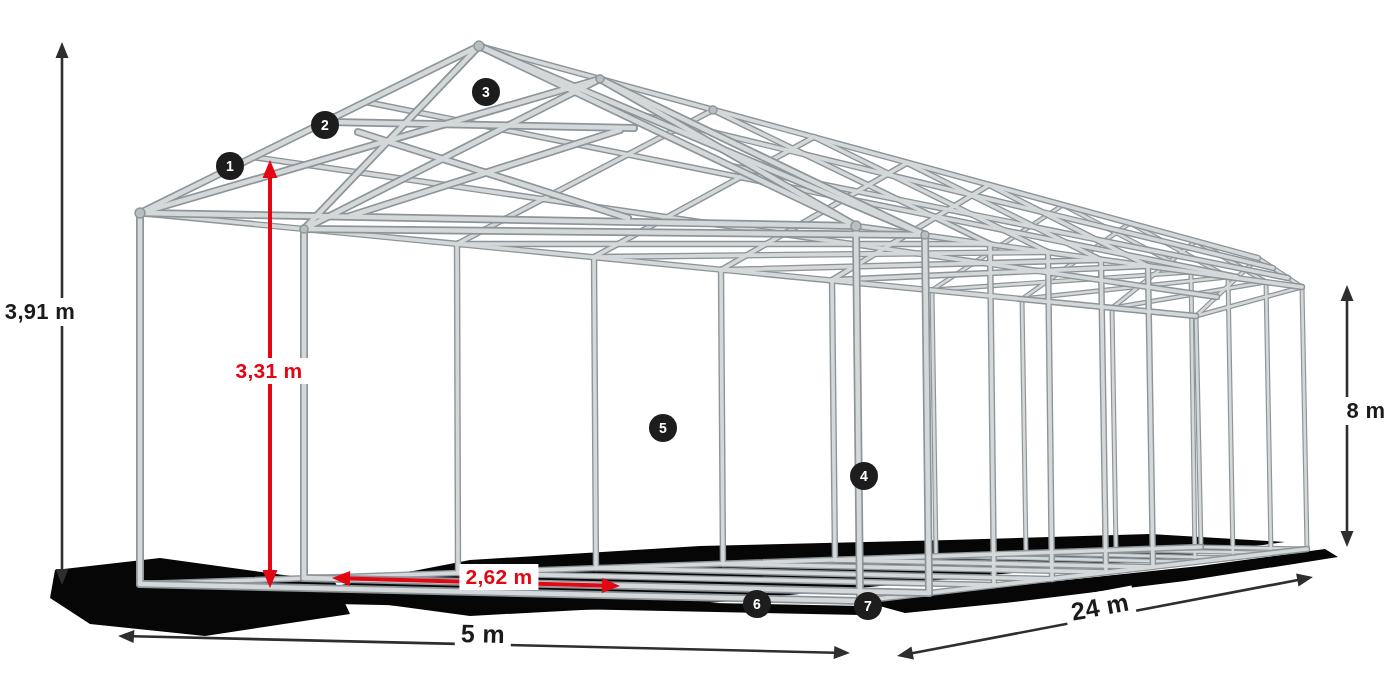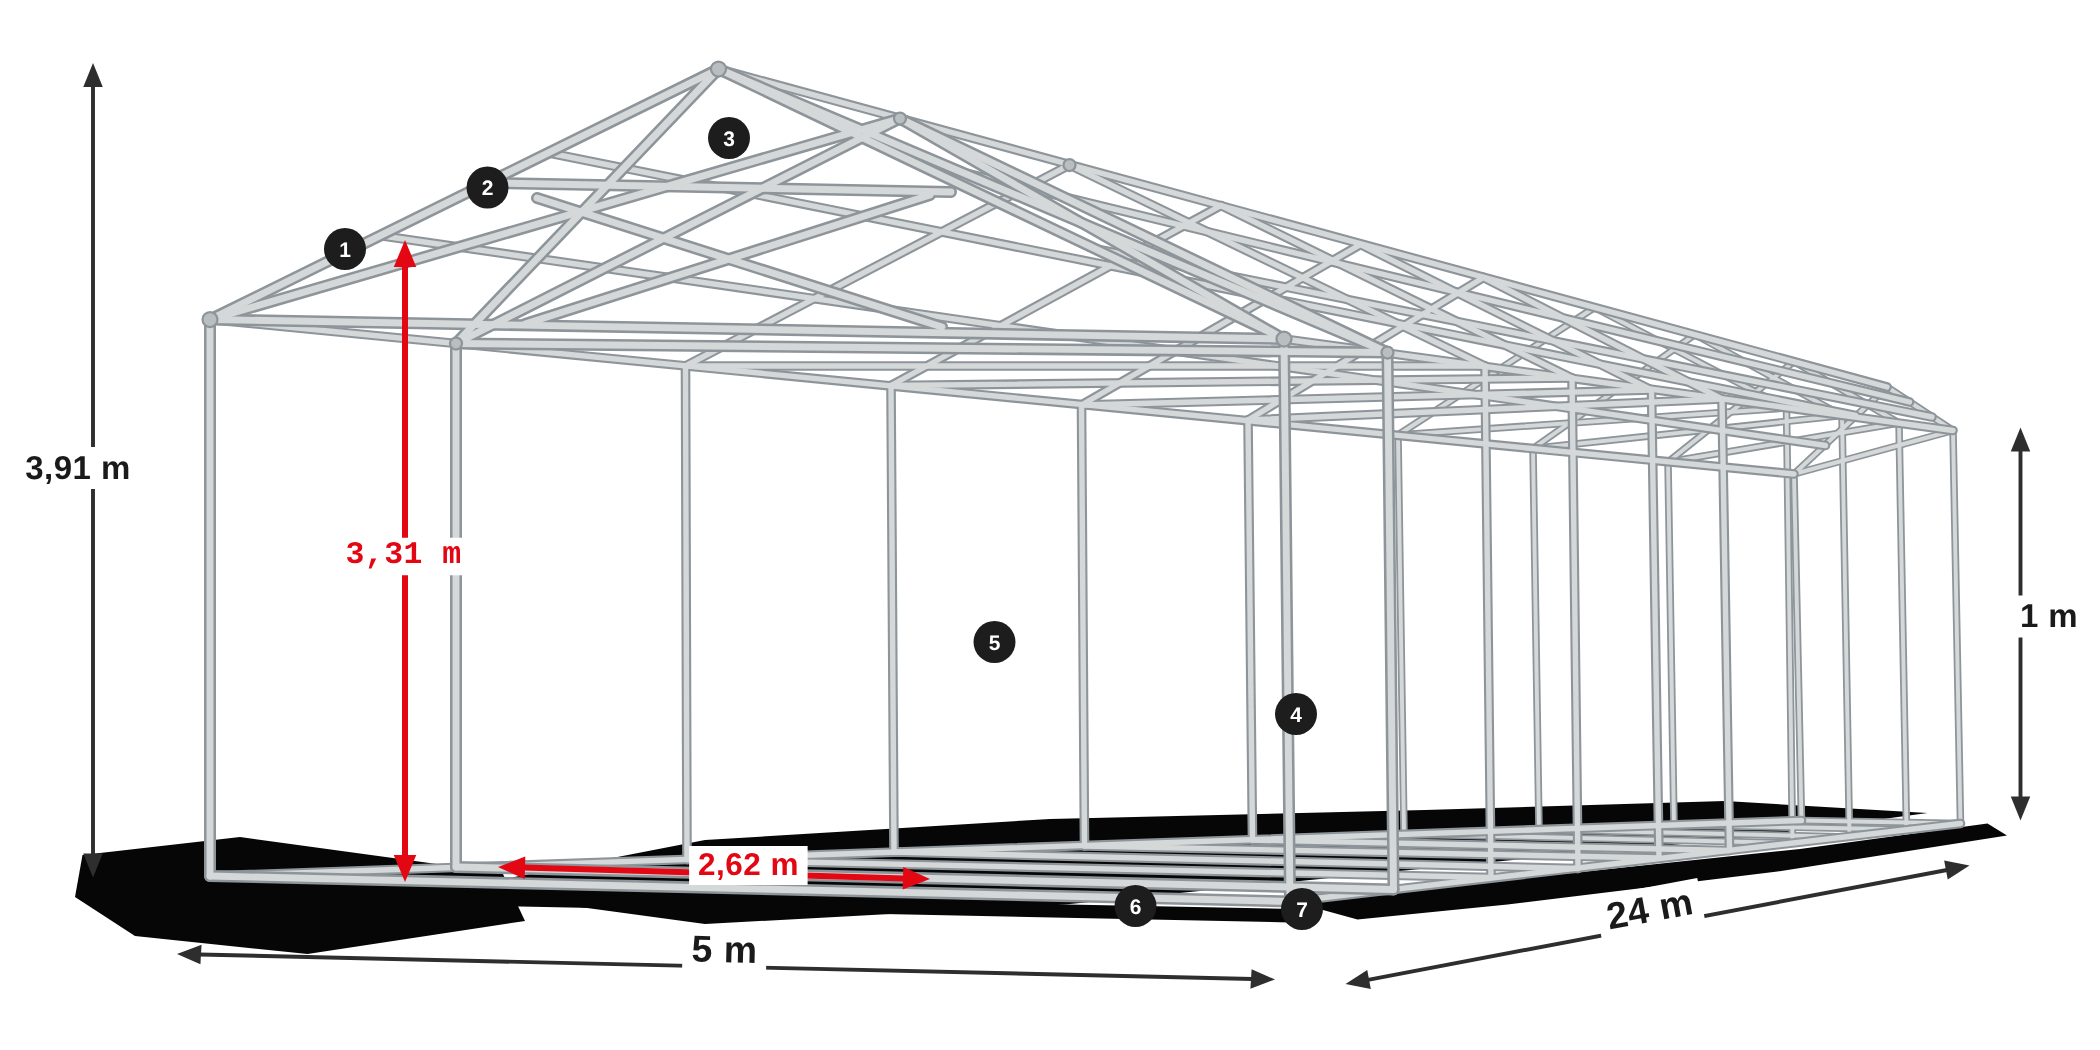--- a/index.html
+++ b/index.html
@@ -202,31 +202,31 @@
       <polygon class="red-head" points="270,588 262.5,570 277.5,570"></polygon>
     </g>
 
     <g>
       <line class="red-line" x1="349" y1="578.4" x2="603" y2="585.6"></line>
       <polygon class="red-head" points="332,578 349.8,586 350.2,571"></polygon>
       <polygon class="red-head" points="620,586 601.8,593 602.2,578"></polygon>
     </g>
   </svg>
 
-  <div class="dim-label" style="left:40px;top:312px;margin-left:12px;">3,91 m</div>
-
-  <div class="dim-label red" style="left:269px;top:371px;font-family:Liberation Mono, monospace;">3,31 m</div>
+  <div class="dim-label" style="left:40px;top:312px;">3,91 m</div>
+
+  <div class="dim-label red" style="left:269px;top:371px;">3,31 m</div>
 
   <div class="dim-label red" style="left:476px;top:577px;margin-left:23px;">2,62 m</div>
 
   <div class="dim-label big" style="left:483px;top:634px;transform:translate(-50%,-50%) rotate(1.3deg);">5 m</div>
 
   <div class="dim-label big" style="left:1100px;top:607px;transform:translate(-50%,-50%) rotate(-10.5deg);">24 m</div>
 
-  <div class="dim-label" style="left:1366px;top:411px;">1 m</div>
+  <div class="dim-label" style="left:1366px;top:411px;">8 m</div>
 
   <div class="badge" style="left:230px;top:166px;">1</div>
   <div class="badge" style="left:325px;top:125px;">2</div>
   <div class="badge" style="left:486px;top:92px;">3</div>
   <div class="badge" style="left:864px;top:476px;">4</div>
   <div class="badge" style="left:663px;top:428px;">5</div>
   <div class="badge" style="left:757px;top:604px;">6</div>
   <div class="badge" style="left:868px;top:606px;">7</div>
 
 </div>

